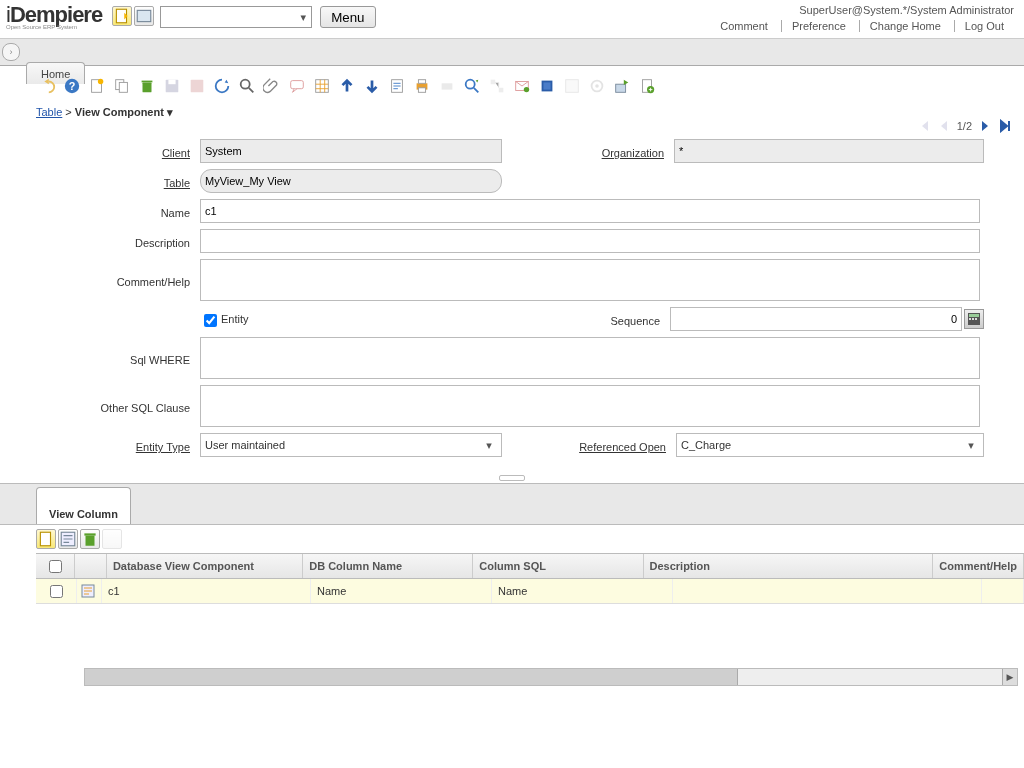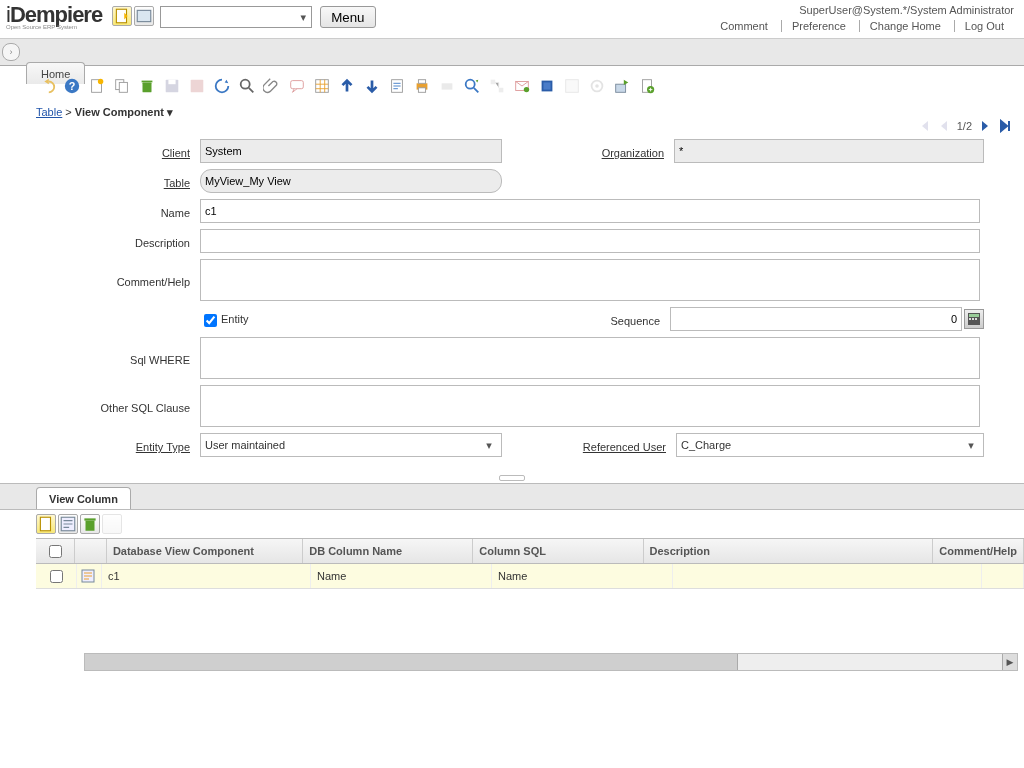--- a/index.html
+++ b/index.html
@@ -37,21 +37,21 @@
 .fld{height:20px;border:1px solid #bbb;background:#fff;padding:1px 4px;font-size:11px}
 .fld.ro{background:#ececec}
 .ta{border:1px solid #bbb;background:#fff;resize:none;font-family:inherit;font-size:11px;padding:2px 4px}
 .combo{display:flex;align-items:center}
 .combo .arr{width:16px;text-align:center;color:#555}
 .numfld{display:flex;align-items:center}
 .calc-ic{width:18px;height:18px;margin-left:2px;border:1px solid #999;background:linear-gradient(#eee,#ccc);display:flex;align-items:center;justify-content:center}
 .split-grip{height:10px;position:relative}
 .split-grip::after{content:"";position:absolute;left:50%;top:2px;width:24px;height:4px;border:1px solid #bbb;border-radius:2px;transform:translateX(-50%)}
 .subtab-row{background:#e8e8e8;border-top:1px solid #bbb;border-bottom:1px solid #bbb;padding:3px 0 0 36px}
-.subtab{display:inline-block;padding:5px 12px 4px;border:1px solid #aaa;border-bottom:none;background:#fff;border-radius:4px 4px 0 0;font-weight:700;color:#333}
+.subtab{display:inline-block;padding:20px 12px 4px;border:1px solid #aaa;border-bottom:none;background:#fff;border-radius:4px 4px 0 0;font-weight:700;color:#333}
 .mini-tb{padding:4px 0 4px 36px;display:flex;gap:2px}
 .mini-tb .hb{width:18px;height:18px}
 .grid{margin:0 0 0 36px}
 .gh{display:flex;background:linear-gradient(#f6f6f6,#e6e6e6);border-top:1px solid #bbb;border-bottom:1px solid #bbb;height:24px;font-weight:700;color:#555}
 .gc{border-right:1px solid #ccc;padding:0 6px;height:100%;display:flex;align-items:center}
 .gr{display:flex;height:24px;align-items:center;background:#fdfce0;border-bottom:1px solid #ddd}
 .gr .gc{border-right:1px solid #eee;font-weight:400;color:#333}
 .cb{width:13px;height:13px}
 .grid-scroll{margin:0 0 0 36px;height:64px;background:#fff}
 .hscroll{height:16px;margin:0 6px 0 84px;border:1px solid #bbb;background:#eee;position:relative}
@@ -338,21 +338,21 @@
     <div class="flabel">Other SQL Clause</div>
     <textarea class="ta" style="width: 770px; height: 36px;"></textarea>
   </div>
   <div class="frow">
     <div class="flabel u">Entity Type</div>
     <div class="fld combo" style="width:292px">
         <span style="flex:1">User maintained</span>
         <span class="arr">▾</span>
       </div>
     <div style="flex:1"></div>
-    <div class="flabel u" style="width:110px">Referenced User</div>
+    <div class="flabel u" style="width:110px">Referenced Open</div>
     <div class="fld combo" style="width:298px">
         <span style="flex:1">C_Charge</span>
         <span class="arr">▾</span>
       </div>
   </div>
 </div>
 
 <div class="split-grip"></div>
 
 <div class="subtab-row">

